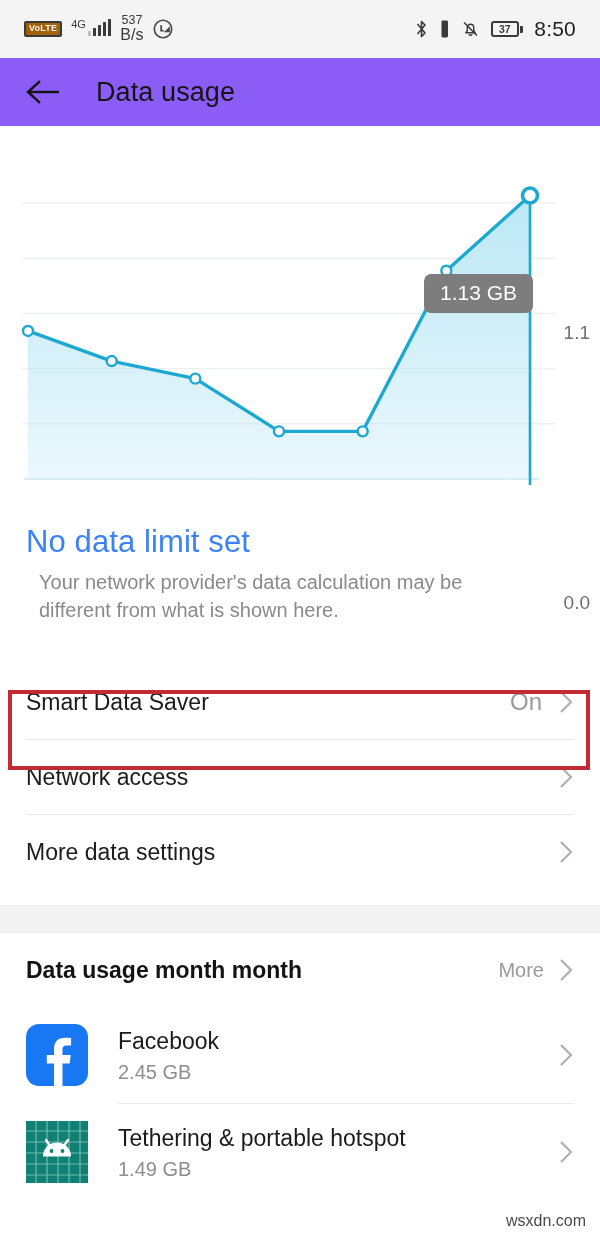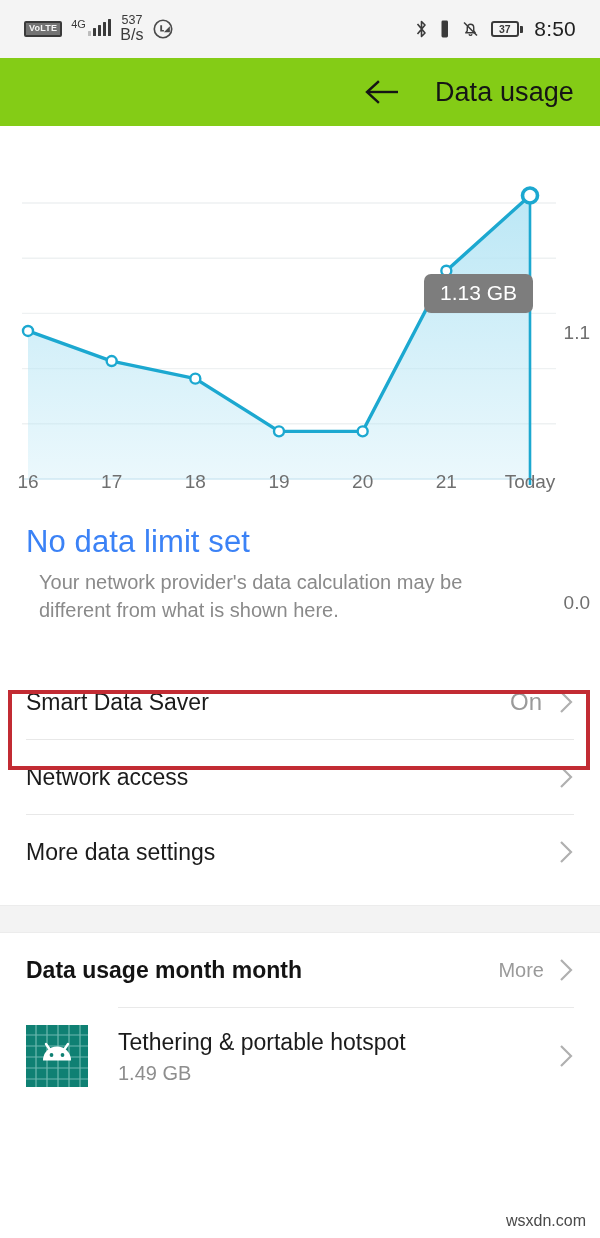--- a/index.html
+++ b/index.html
@@ -30,21 +30,21 @@
   .status-left, .status-right {
     display: flex;
     align-items: center;
   }
   .status-left { gap: 9px; }
   .status-right { gap: 11px; }
 
   .volte-badge {
     border: 2px solid #3a3a3a;
     border-radius: 2px;
-    background: #737373;
+    background: #a16207;
     color: #f4f4f4;
     font-size: 9px;
     font-weight: bold;
     letter-spacing: .2px;
     padding: 1px 3px 2px 3px;
     line-height: 1;
     font-family: "Liberation Sans", sans-serif;
   }
   .net-group {
     display: flex;
@@ -118,27 +118,26 @@
   }
   .clock {
     font-size: 21px;
     color: #1f1f1f;
     letter-spacing: .2px;
   }
 
   
   .app-bar {
     height: 68px;
-    background: #84cc16;
+    background: #8b5cf6;
     display: flex;
     align-items: center;
     padding: 0 26px;
     box-sizing: border-box;
     gap: 34px;
-    justify-content: flex-end;
   }
   .back-arrow { cursor: pointer; display:flex; align-items:center; }
   .app-title {
     font-size: 27px;
     color: #151515;
     letter-spacing: .1px;
   }
 
   
   .chart-section {
@@ -435,29 +434,20 @@
         <circle cx="446.33333333333337" cy="144.74545454545458" r="5" fill="#ffffff" stroke="#1ca8d0" stroke-width="2.4"></circle>
         <circle cx="530" cy="69.4727272727273" r="7.5" fill="#ffffff" stroke="#1ca8d0" stroke-width="3.6"></circle>
       </svg>
   </div>
 
   <div class="tooltip-badge">1.13 GB</div>
 
   <div class="y-label y-top">1.1</div>
   <div class="y-label y-bot">0.0</div>
 
-  <div class="x-axis" id="x-axis">
-      <span class="x-tick" style="left: 28px;">16</span>
-      <span class="x-tick" style="left: 111.667px;">17</span>
-      <span class="x-tick" style="left: 195.333px;">18</span>
-      <span class="x-tick" style="left: 279px;">19</span>
-      <span class="x-tick" style="left: 362.667px;">20</span>
-      <span class="x-tick" style="left: 446.333px;">21</span>
-      <span class="x-tick" style="left: 530px;">Today</span>
-    </div>
 </div>
 
 <div class="headline-block">
   <h1 class="headline">No data limit set</h1>
   <p class="subtext">Your network provider's data calculation may be different from what is shown here.</p>
 </div>
 
 <div class="settings-list">
 
   <div class="row">
@@ -509,20 +499,38 @@
     <span class="usage-more">
       <span class="usage-more-label">More</span>
       <span>
         <svg class="chev" width="16" height="28" viewBox="0 0 16 28">
             <polyline points="3,4 13,14 3,24" fill="none" stroke="#b0b0b0" stroke-width="2.2"></polyline>
           </svg>
       </span>
     </span>
   </div>
 
+  <div class="app-row">
+    <span class="app-icon-slot">
+      <span class="fb-icon">
+        <svg width="62" height="62" viewBox="0 0 62 62">
+          <path d="M36.5 62 V39.5 h7.2 l1.1-8.4 h-8.3 v-5.4c0-2.4.7-4.1 4.2-4.1h4.4v-7.5c-.8-.1-3.4-.3-6.4-.3-6.4 0-10.7 3.9-10.7 11v6.3h-7.2v8.4h7.2V62z" fill="#ffffff"></path>
+        </svg>
+      </span>
+    </span>
+    <span class="app-texts">
+      <span class="app-name">Facebook</span>
+      <div class="app-size">2.45 GB</div>
+    </span>
+    <span>
+      <svg class="chev" width="16" height="28" viewBox="0 0 16 28">
+          <polyline points="3,4 13,14 3,24" fill="none" stroke="#b0b0b0" stroke-width="2.2"></polyline>
+        </svg>
+    </span>
+  </div>
 
   <div class="app-divider"></div>
 
   <div class="app-row">
     <span class="app-icon-slot">
       <span class="android-icon">
         <svg width="62" height="62" viewBox="0 0 62 62">
           <g stroke="#7fc4bb" stroke-width="1.2" opacity=".85">
             <line x1="0" y1="10" x2="62" y2="10"></line>
             <line x1="0" y1="21" x2="62" y2="21"></line>

